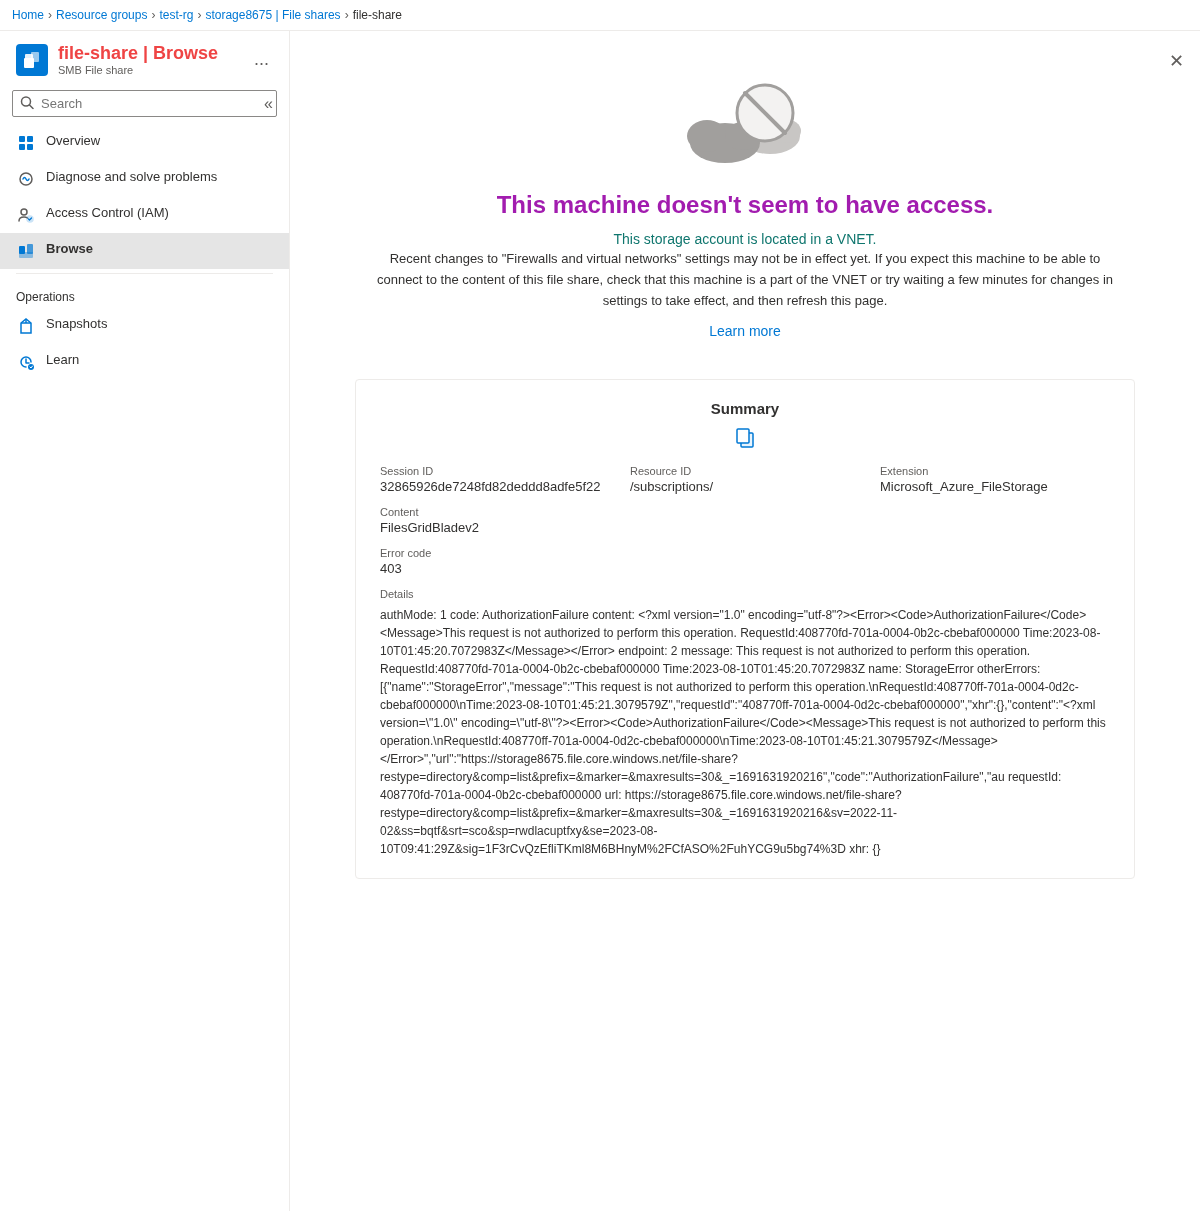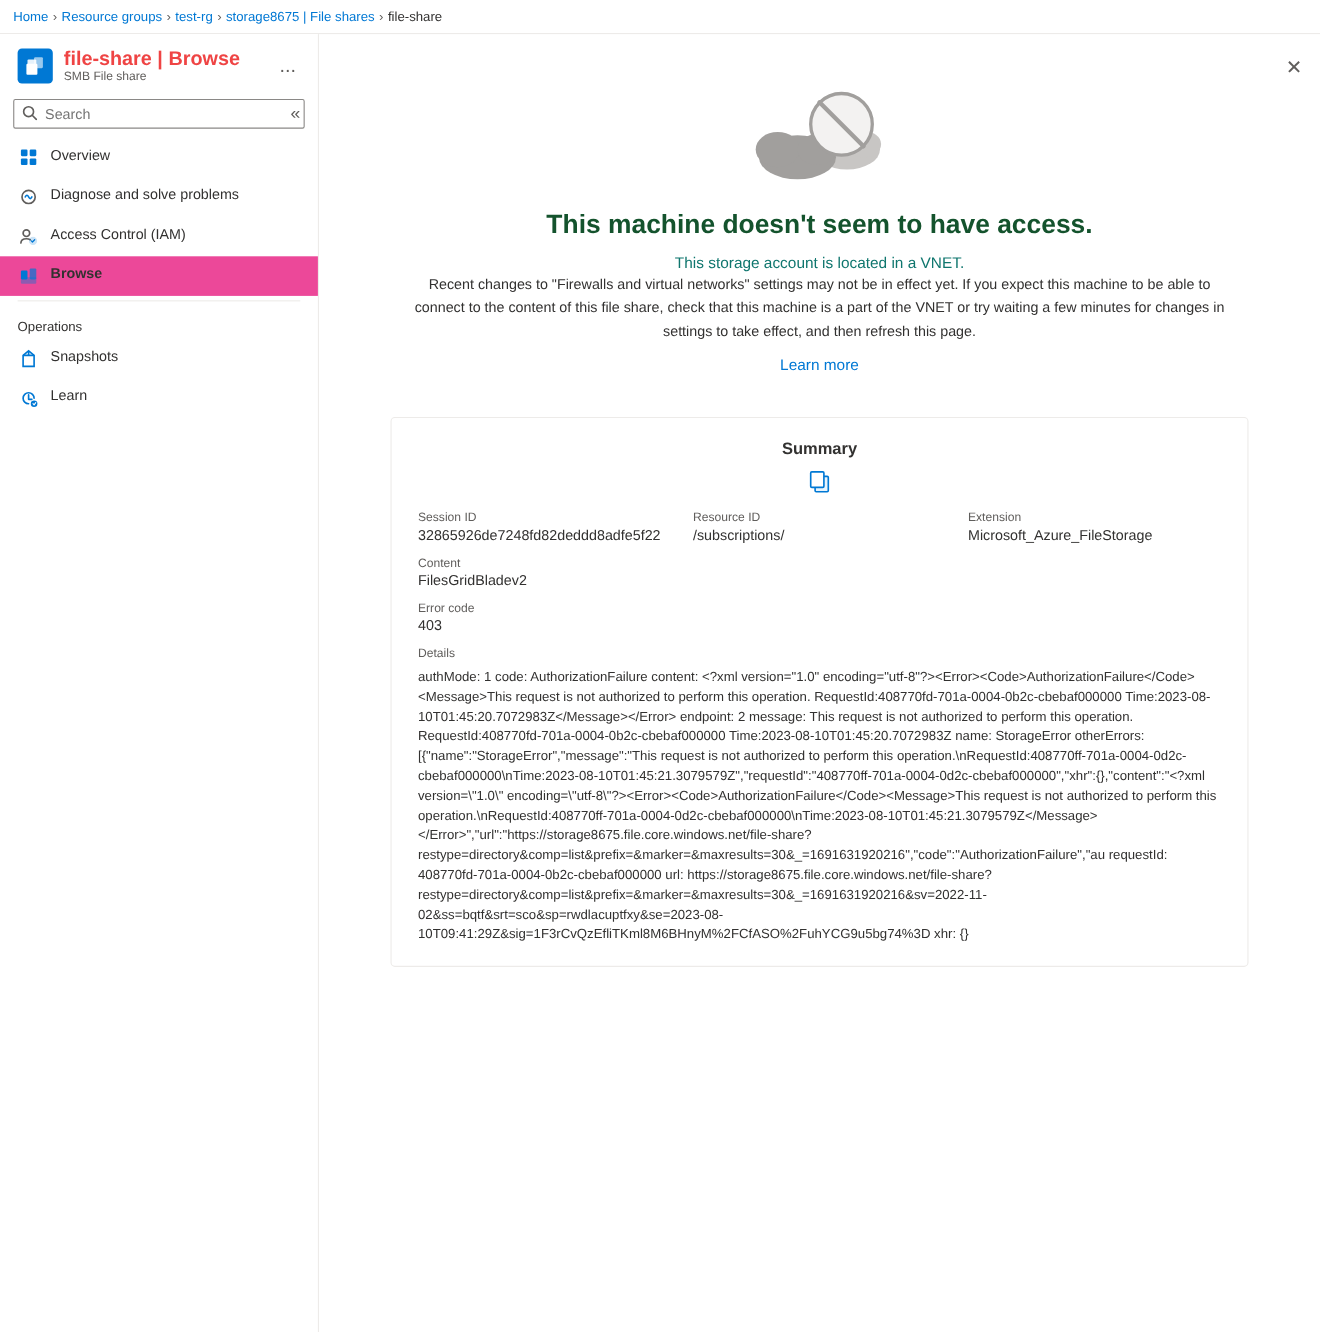--- a/index.html
+++ b/index.html
@@ -25,38 +25,38 @@
     .sidebar-more { margin-left: auto; color: #605e5c; font-size: 18px; cursor: pointer; padding: 4px; }
 
     
     .search-container { padding: 8px 12px; position: relative; }
     .search-input { width: 100%; border: 1px solid #8a8886; border-radius: 2px; padding: 5px 8px 5px 28px; font-size: 13px; color: #323130; outline: none; }
     .search-icon-wrap { position: absolute; left: 20px; top: 50%; transform: translateY(-50%); color: #605e5c; }
     .collapse-btn { position: absolute; right: 16px; top: 50%; transform: translateY(-50%); color: #605e5c; cursor: pointer; font-size: 16px; }
 
     
     .nav-item { display: flex; align-items: flex-start; gap: 10px; padding: 8px 16px; cursor: pointer; font-size: 13px; color: #323130; transition: background 0.1s; }
-    .nav-item.active { background: #ec4899; font-weight: 600; }
+    .nav-item.active { background: #e5e5e5; font-weight: 600; }
     .nav-item-icon { width: 20px; height: 20px; display: flex; align-items: center; justify-content: center; flex-shrink: 0; }
     .nav-section-label { padding: 12px 16px 4px; font-size: 12px; font-weight: 400; color: #323130; }
     .nav-divider { border: none; border-top: 1px solid #edebe9; margin: 4px 16px; }
 
     
     .main-content { flex: 1; overflow-y: auto; display: flex; flex-direction: column; align-items: center; padding: 0; }
 
     
     .close-btn { position: absolute; top: 60px; right: 20px; background: none; border: none; cursor: pointer; font-size: 18px; color: #605e5c; }
 
     
     .error-section { display: flex; flex-direction: column; align-items: center; padding: 40px 20px 20px; max-width: 780px; width: 100%; }
 
     .cloud-icon-wrap { margin-bottom: 20px; position: relative; width: 140px; height: 100px; }
 
     
-    .error-title { font-size: 24px; font-weight: 700; color: #14532d; text-align: center; margin-bottom: 12px; }
+    .error-title { font-size: 24px; font-weight: 700; color: #a21caf; text-align: center; margin-bottom: 12px; }
     .error-subtitle { font-size: 14px; color: #0f766e; text-align: center; margin-bottom: 2px; }
     .error-description { font-size: 13px; color: #323130; text-align: center; line-height: 1.6; max-width: 760px; margin-bottom: 12px; }
     .learn-more-link { color: #0078d4; text-decoration: none; font-size: 14px; font-weight: 500; }
 
     
     .summary-box { border: 1px solid #edebe9; border-radius: 4px; padding: 20px 24px; max-width: 780px; width: calc(100% - 40px); margin: 20px; font-size: 13px; }
     .summary-header { display: flex; align-items: center; gap: 8px; margin-bottom: 16px; font-weight: 700; font-size: 15px; flex-direction: column; }
     .copy-icon { width: 24px; height: 24px; cursor: pointer; }
     .summary-grid { display: grid; grid-template-columns: 1fr 1fr 1fr; gap: 12px 20px; margin-bottom: 12px; }
     .summary-field label { font-size: 11px; color: #605e5c; display: block; margin-bottom: 2px; }

